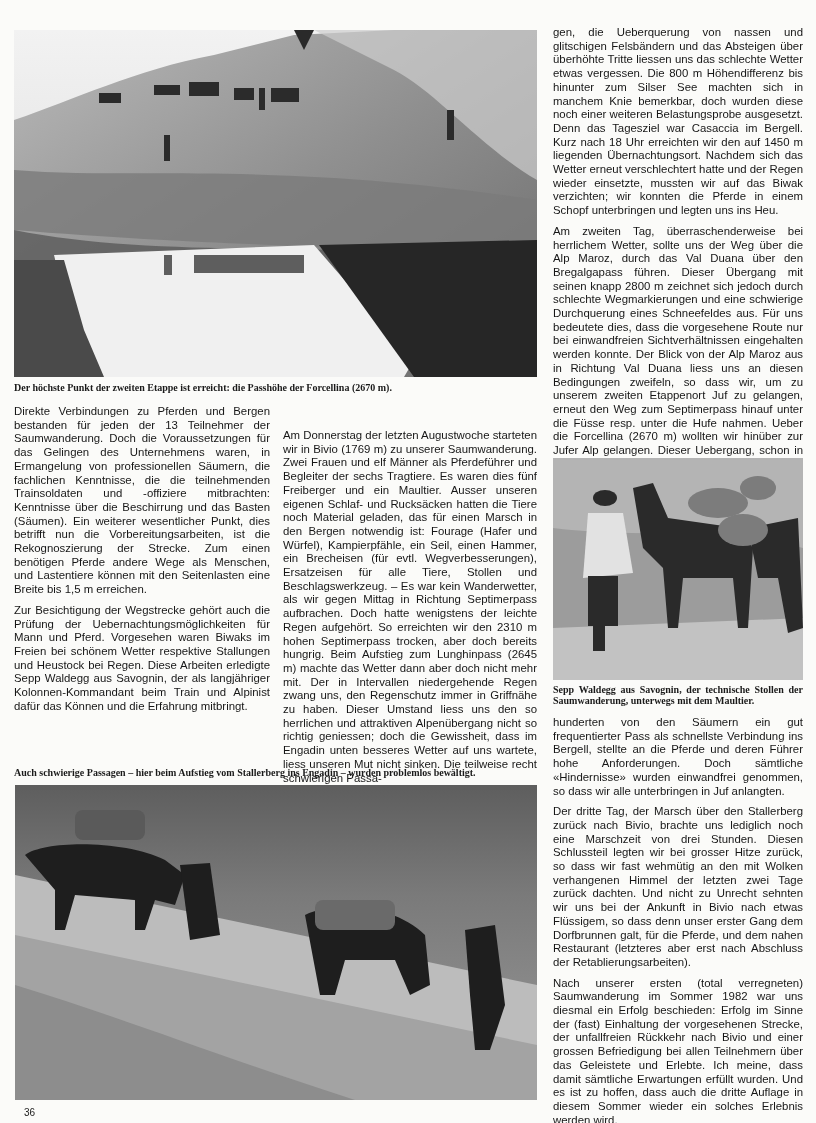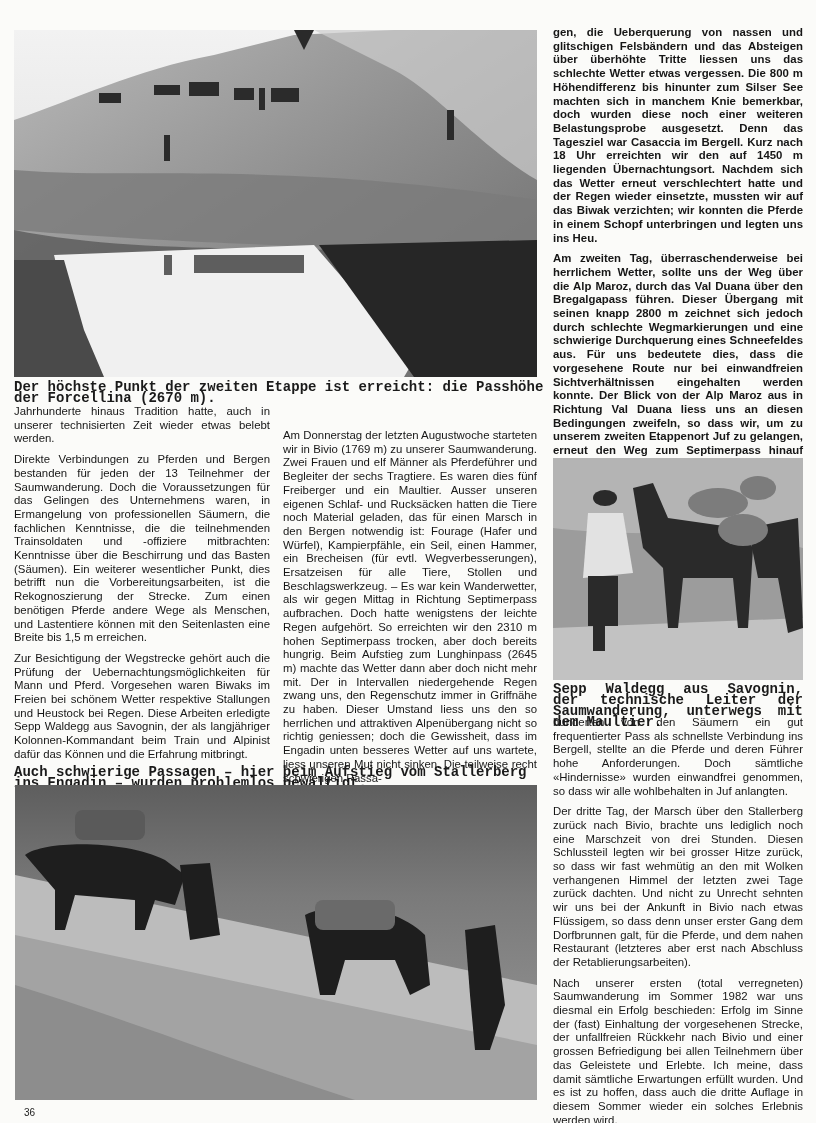--- a/index.html
+++ b/index.html
@@ -1,18 +1,18 @@
 <!DOCTYPE html>
 <html><head>
 <meta charset="utf-8">
 <style>
   html, body { margin:0; padding:0; }
   body { width:816px; height:1123px; background:#fbfbf9; position:relative; overflow:hidden; font-family:"Liberation Sans", sans-serif; color:#141414; }
   .photo { position:absolute; overflow:hidden; background:#777; }
-  .caption { position:absolute; font-family:Liberation Mono, monospace; font-weight:bold; font-size:14px; line-height:11px; color:#1a1a1a; }
+  .caption { position:absolute; font-family:Liberation Serif, serif; font-weight:bold; font-size:10px; line-height:11px; color:#1a1a1a; }
   .col { position:absolute; font-size:11.4px; line-height:13.7px; text-align:justify; hyphens:manual; color:#161616; }
   .col p { margin:0 0 7px 0; }
   .pagenum { position:absolute; left:24px; top:1107px; font-size:10px; color:#222; }
   svg { display:block; }
 </style>
 </head>
 <body>
 
 <div class="photo" style="left:14px;top:30px;width:523px;height:347px;">
   <svg width="523" height="347" viewBox="0 0 523 347">
@@ -48,21 +48,20 @@
     </g>
     <g fill="#3a3a3a" opacity="0.8">
       <rect x="150" y="225" width="8" height="20"></rect>
         <rect x="180" y="225" width="110" height="18"></rect>
     </g>
   </svg>
 </div>
 <div class="caption" style="left:14px;top:382px;width:530px;">Der höchste Punkt der zweiten Etappe ist erreicht: die Passhöhe der Forcellina (2670 m).</div>
 
 <div class="col" style="left:14px;top:405px;width:256px;">
-  <p>Jahrhunderte hinaus Tradition hatte, auch in unserer technisierten Zeit wieder etwas belebt werden.</p>
   <p>Direkte Verbindungen zu Pferden und Bergen bestanden für jeden der 13 Teilnehmer der Saumwanderung. Doch die Voraussetzungen für das Gelingen des Unternehmens waren, in Ermangelung von professionellen Säumern, die fachlichen Kenntnisse, die die teilnehmenden Trainsoldaten und -offiziere mitbrachten: Kenntnisse über die Beschirrung und das Basten (Säumen). Ein weiterer wesentlicher Punkt, dies betrifft nun die Vorbereitungsarbeiten, ist die Rekognoszierung der Strecke. Zum einen benötigen Pferde andere Wege als Menschen, und Lastentiere können mit den Seitenlasten eine Breite bis 1,5 m erreichen.</p>
   <p>Zur Besichtigung der Wegstrecke gehört auch die Prüfung der Uebernachtungsmöglichkeiten für Mann und Pferd. Vorgesehen waren Biwaks im Freien bei schönem Wetter respektive Stallungen und Heustock bei Regen. Diese Arbeiten erledigte Sepp Waldegg aus Savognin, der als langjähriger Kolonnen-Kommandant beim Train und Alpinist dafür das Können und die Erfahrung mitbringt.</p>
 </div>
 
 <div class="col" style="left:283px;top:405px;width:254px;margin-top:24px;">
   <p>Am Donnerstag der letzten Augustwoche starteten wir in Bivio (1769 m) zu unserer Saumwanderung. Zwei Frauen und elf Männer als Pferdeführer und Begleiter der sechs Tragtiere. Es waren dies fünf Freiberger und ein Maultier. Ausser unseren eigenen Schlaf- und Rucksäcken hatten die Tiere noch Material geladen, das für einen Marsch in den Bergen notwendig ist: Fourage (Hafer und Würfel), Kampierpfähle, ein Seil, einen Hammer, ein Brecheisen (für evtl. Wegverbesserungen), Ersatzeisen für alle Tiere, Stollen und Beschlagswerkzeug. – Es war kein Wanderwetter, als wir gegen Mittag in Richtung Septimerpass aufbrachen. Doch hatte wenigstens der leichte Regen aufgehört. So erreichten wir den 2310 m hohen Septimerpass trocken, aber doch bereits hungrig. Beim Aufstieg zum Lunghinpass (2645 m) machte das Wetter dann aber doch nicht mehr mit. Der in Intervallen niedergehende Regen zwang uns, den Regenschutz immer in Griffnähe zu haben. Dieser Umstand liess uns den so herrlichen und attraktiven Alpenübergang nicht so richtig geniessen; doch die Gewissheit, dass im Engadin unten besseres Wetter auf uns wartete, liess unseren Mut nicht sinken. Die teilweise recht schwierigen Passa-</p>
 </div>
 
 <div class="caption" style="left:14px;top:767px;width:530px;">Auch schwierige Passagen – hier beim Aufstieg vom Stallerberg ins Engadin – wurden problemlos bewältigt.</div>
 <div class="photo" style="left:15px;top:785px;width:522px;height:315px;">
@@ -82,21 +81,21 @@
       <path d="M10,70 C30,55 110,55 150,75 L170,90 L160,120 L140,115 L130,145 L120,145 L120,115 L60,110 L50,145 L40,145 L40,105 Z"></path>
       <rect x="60" y="25" width="70" height="30" rx="8" fill="#5a5a5a"></rect>
       <path d="M165,80 L195,78 L205,150 L175,155 Z"></path>
       <path d="M290,130 C320,115 380,120 410,150 L415,200 L395,210 L380,175 L330,175 L320,210 L305,210 Z"></path>
       <rect x="300" y="115" width="80" height="30" rx="8" fill="#6a6a6a"></rect>
       <path d="M450,145 L480,140 L490,220 L475,265 L460,265 L455,210 Z"></path>
     </g>
   </svg>
 </div>
 
-<div class="col" style="left:553px;top:26px;width:250px;font-weight:bold;">
+<div class="col" style="left:553px;top:26px;width:250px;">
   <p>gen, die Ueberquerung von nassen und glitschigen Felsbändern und das Absteigen über überhöhte Tritte liessen uns das schlechte Wetter etwas vergessen. Die 800 m Höhendifferenz bis hinunter zum Silser See machten sich in manchem Knie bemerkbar, doch wurden diese noch einer weiteren Belastungsprobe ausgesetzt. Denn das Tagesziel war Casaccia im Bergell. Kurz nach 18 Uhr erreichten wir den auf 1450 m liegenden Übernachtungsort. Nachdem sich das Wetter erneut verschlechtert hatte und der Regen wieder einsetzte, mussten wir auf das Biwak verzichten; wir konnten die Pferde in einem Schopf unterbringen und legten uns ins Heu.</p>
   <p>Am zweiten Tag, überraschenderweise bei herrlichem Wetter, sollte uns der Weg über die Alp Maroz, durch das Val Duana über den Bregalgapass führen. Dieser Übergang mit seinen knapp 2800 m zeichnet sich jedoch durch schlechte Wegmarkierungen und eine schwierige Durchquerung eines Schneefeldes aus. Für uns bedeutete dies, dass die vorgesehene Route nur bei einwandfreien Sichtverhältnissen eingehalten werden konnte. Der Blick von der Alp Maroz aus in Richtung Val Duana liess uns an diesen Bedingungen zweifeln, so dass wir, um zu unserem zweiten Etappenort Juf zu gelangen, erneut den Weg zum Septimerpass hinauf unter die Füsse resp. unter die Hufe nahmen. Ueber die Forcellina (2670 m) wollten wir hinüber zur Jufer Alp gelangen. Dieser Uebergang, schon in früheren Jahr-</p>
 </div>
 
 <div class="photo" style="left:553px;top:458px;width:250px;height:222px;">
   <svg width="250" height="222" viewBox="0 0 250 222">
     <rect width="250" height="222" fill="#9c9c9c"></rect>
     <path d="M0,0 L250,0 L250,90 C180,70 80,80 0,70 Z" fill="#b4b4b4"></path>
     <path d="M0,170 L250,160 L250,222 L0,222 Z" fill="#c2c2c2"></path>
     <g fill="#e2e2e2">
@@ -109,21 +108,21 @@
       <path d="M80,30 L100,25 L115,60 L185,70 L200,90 L195,170 L185,170 L180,120 L130,120 L125,170 L115,170 L110,110 L90,90 Z"></path>
       <path d="M195,70 L245,60 L250,170 L235,175 L225,120 L205,120 Z"></path>
     </g>
     <g fill="#7c7c7c">
       <ellipse cx="165" cy="45" rx="30" ry="15"></ellipse>
       <ellipse cx="190" cy="72" rx="25" ry="16"></ellipse>
       <ellipse cx="205" cy="30" rx="18" ry="12"></ellipse>
     </g>
   </svg>
 </div>
-<div class="caption" style="left:553px;top:684px;width:250px;text-align:justify;">Sepp Waldegg aus Savognin, der technische Leiter der Saumwanderung, unterwegs mit dem Maultier.</div>
+<div class="caption" style="left:553px;top:684px;width:250px;text-align:justify;">Sepp Waldegg aus Savognin, der technische Stollen der Saumwanderung, unterwegs mit dem Maultier.</div>
 
 <div class="col" style="left:553px;top:716px;width:250px;">
-  <p>hunderten von den Säumern ein gut frequentierter Pass als schnellste Verbindung ins Bergell, stellte an die Pferde und deren Führer hohe Anforderungen. Doch sämtliche «Hindernisse» wurden einwandfrei genommen, so dass wir alle wohlbehalten in Juf anlangten.</p>
+  <p>hunderten von den Säumern ein gut frequentierter Pass als schnellste Verbindung ins Bergell, stellte an die Pferde und deren Führer hohe Anforderungen. Doch sämtliche «Hindernisse» wurden einwandfrei genommen, so dass wir alle unterbringen in Juf anlangten.</p>
   <p>Der dritte Tag, der Marsch über den Stallerberg zurück nach Bivio, brachte uns lediglich noch eine Marschzeit von drei Stunden. Diesen Schlussteil legten wir bei grosser Hitze zurück, so dass wir fast wehmütig an den mit Wolken verhangenen Himmel der letzten zwei Tage zurück dachten. Und nicht zu Unrecht sehnten wir uns bei der Ankunft in Bivio nach etwas Flüssigem, so dass denn unser erster Gang dem Dorfbrunnen galt, für die Pferde, und dem nahen Restaurant (letzteres aber erst nach Abschluss der Retablierungsarbeiten).</p>
   <p>Nach unserer ersten (total verregneten) Saumwanderung im Sommer 1982 war uns diesmal ein Erfolg beschieden: Erfolg im Sinne der (fast) Einhaltung der vorgesehenen Strecke, der unfallfreien Rückkehr nach Bivio und einer grossen Befriedigung bei allen Teilnehmern über das Geleistete und Erlebte. Ich meine, dass damit sämtliche Erwartungen erfüllt wurden. Und es ist zu hoffen, dass auch die dritte Auflage in diesem Sommer wieder ein solches Erlebnis werden wird.</p>
 </div>
 
 <div class="pagenum">36</div>
 
 </body></html>

